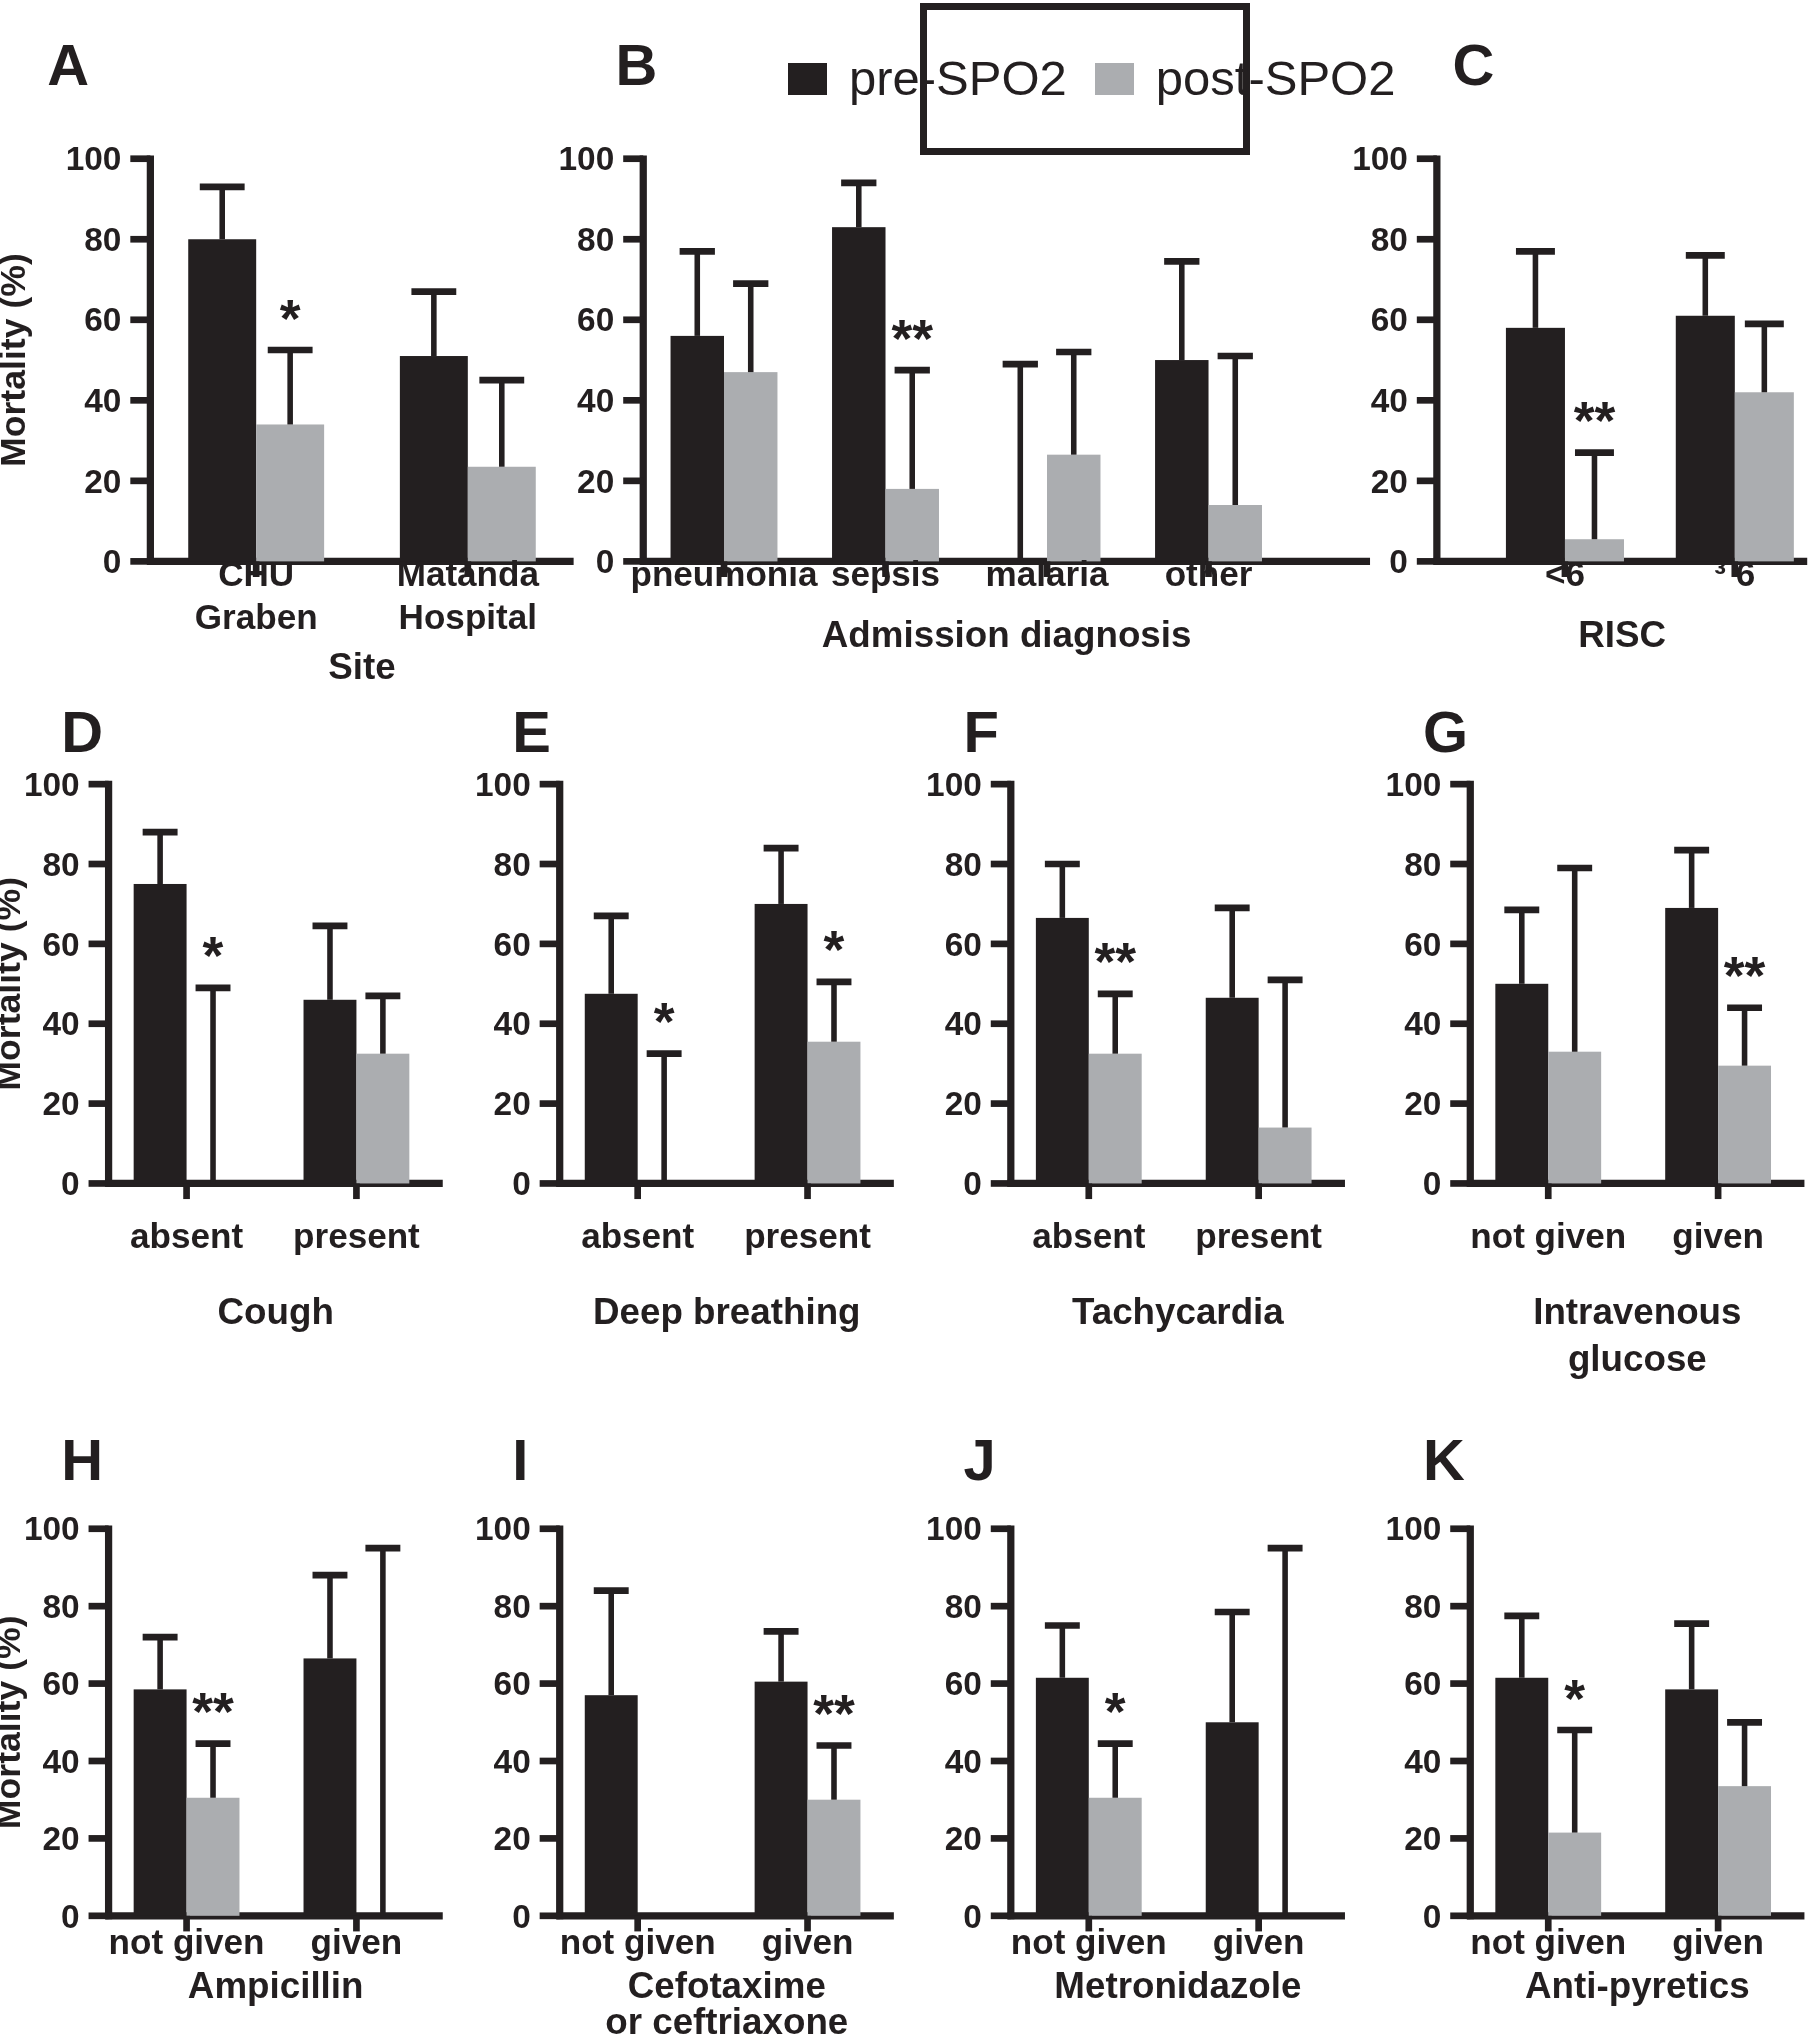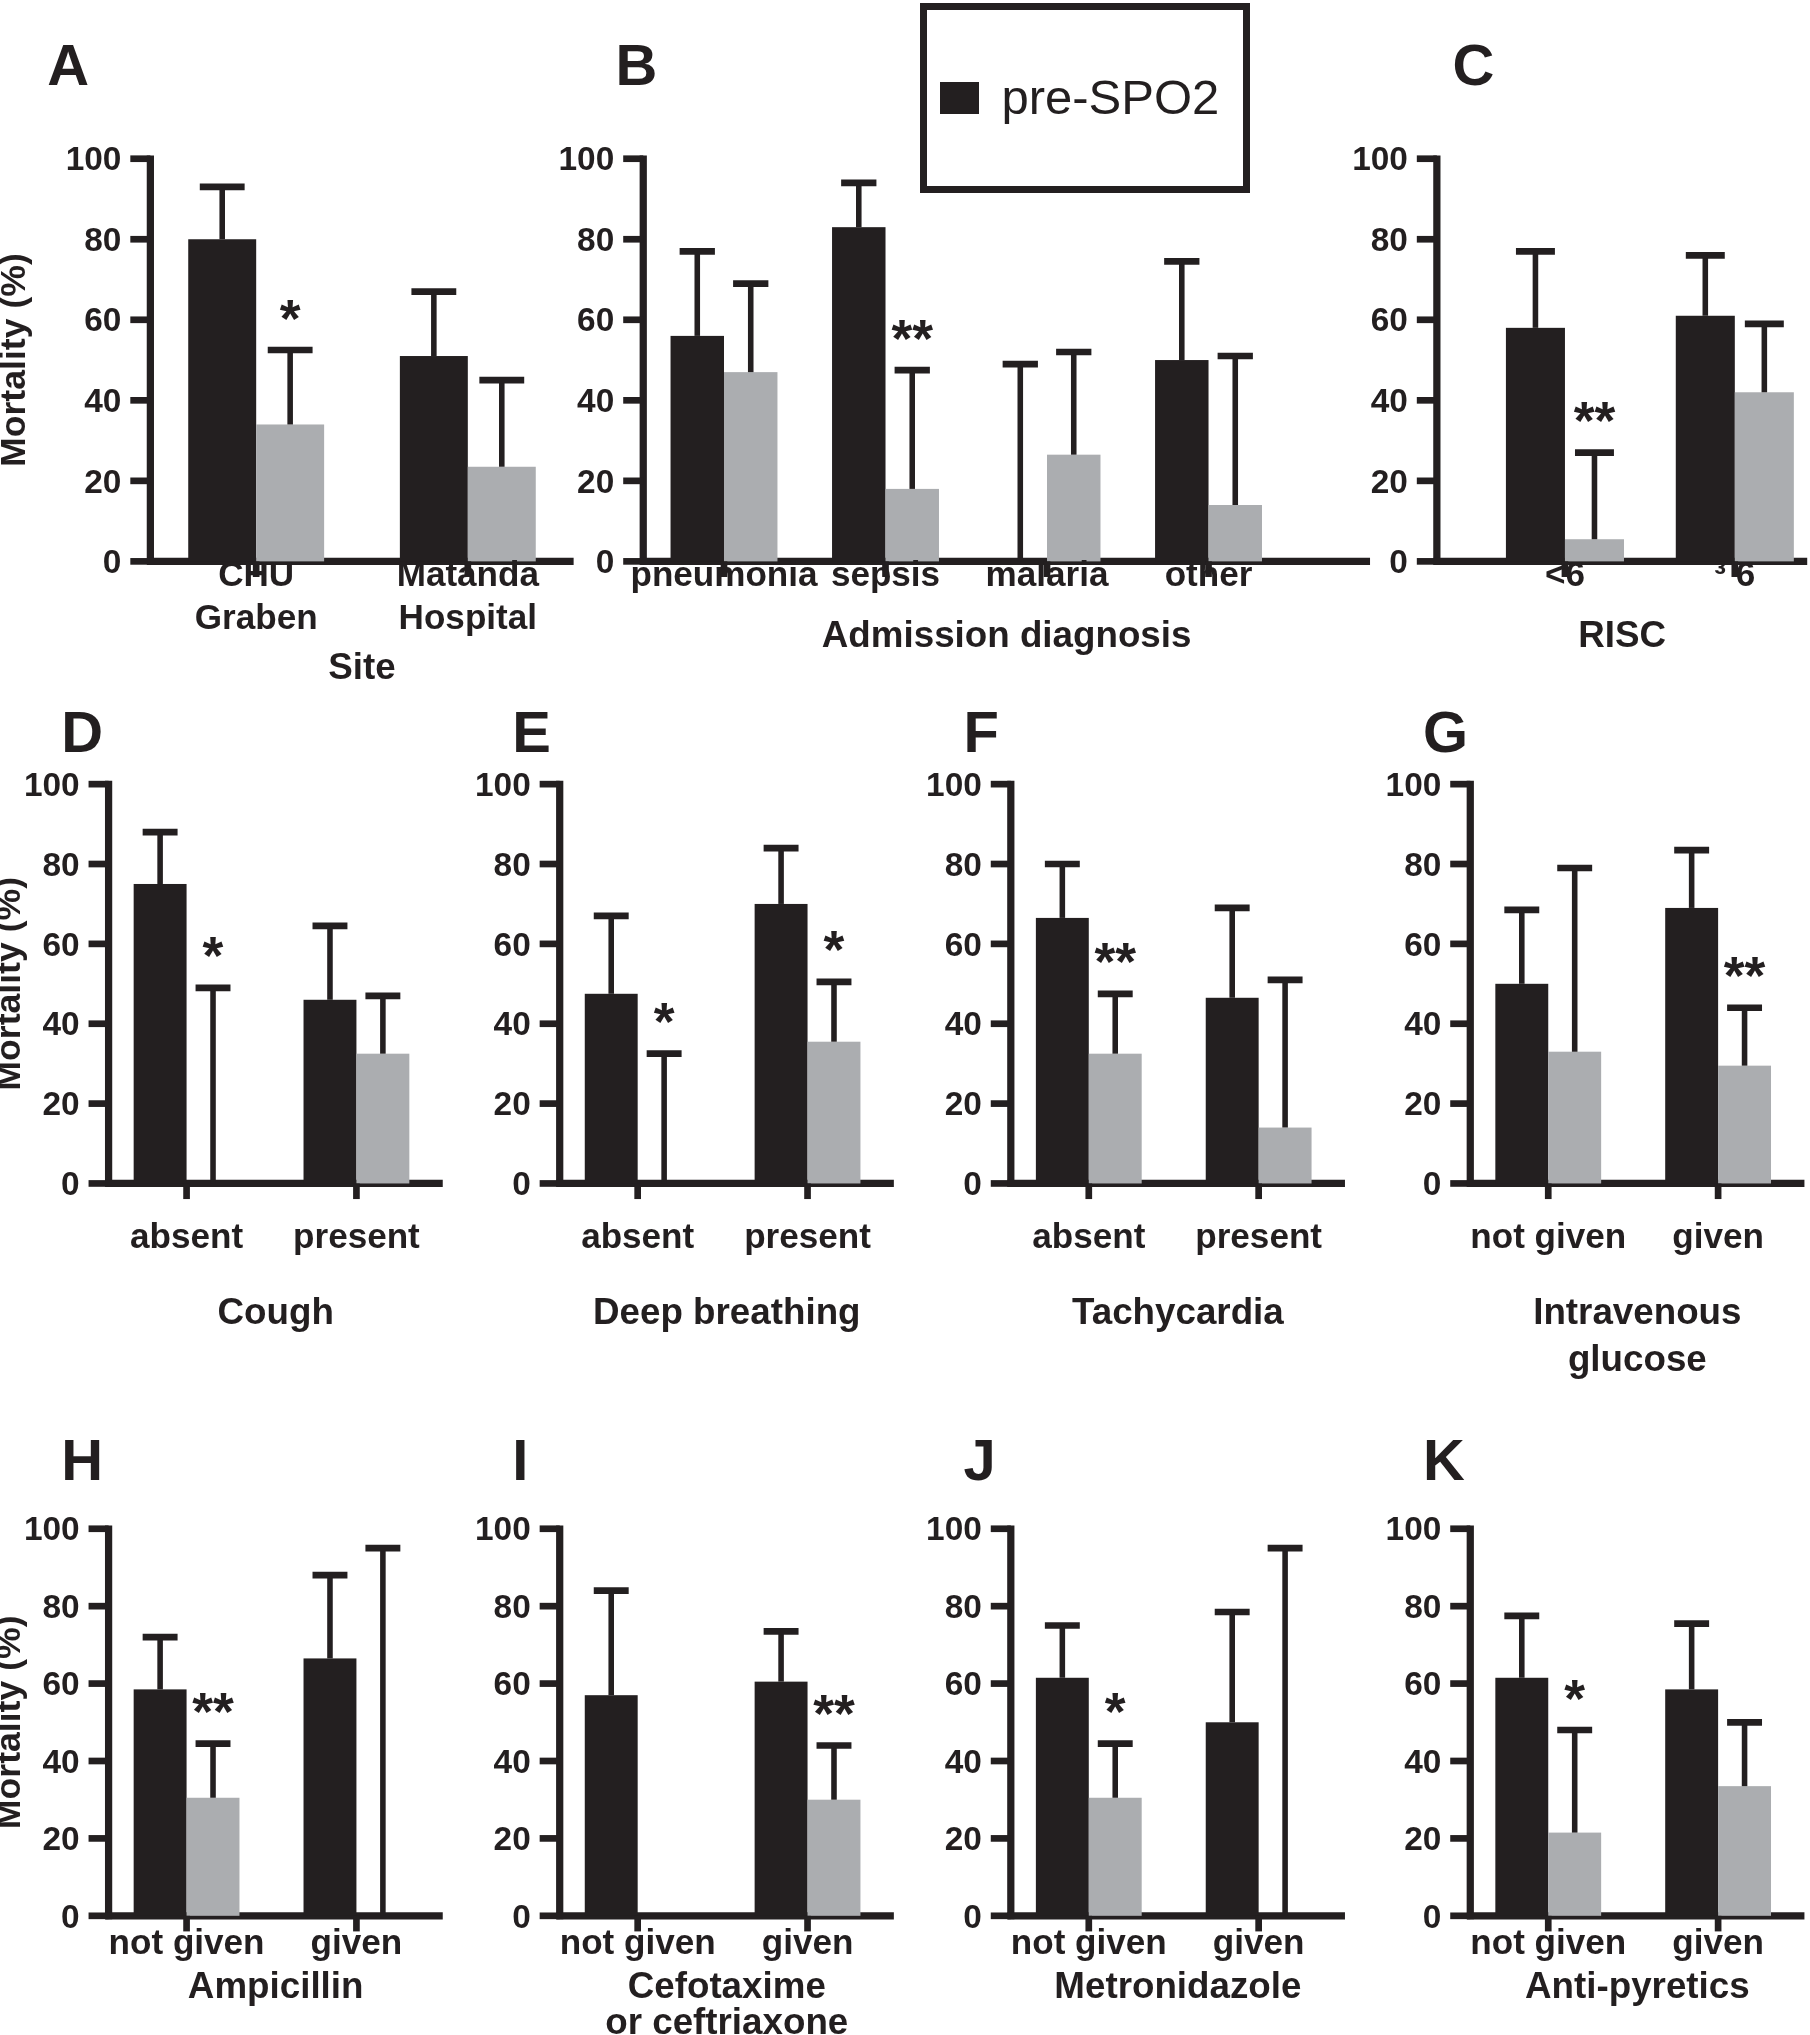--- a/index.html
+++ b/index.html
@@ -8,25 +8,25 @@
     width:1810px;
     height:2035px;
     background:#ffffff;
     font-family:"Liberation Sans", sans-serif;
     overflow:hidden;
   }
   #chart-svg{position:absolute;left:0;top:0;}
   #chart-svg text{font-family:"Liberation Sans", sans-serif;font-weight:bold;fill:#231f20;}
   .legend{
     position:absolute;
-    left:920px;top:2.8px;width:330px;height:190px;
+    left:920px;top:2.8px;width:330px;height:152px;
     box-sizing:border-box;
     border:7.8px solid #231f20;
     background:#ffffff;
-    display:flex;flex-direction:column;justify-content:center;gap:28px;
+    display:flex;flex-direction:row;justify-content:center;gap:28px;
     padding-left:13.4px;
   }
   .legend-row{display:flex;align-items:center;gap:22px;}
   .swatch{width:39px;height:32px;display:inline-block;flex:0 0 auto;}
   .legend-label{font-size:49px;line-height:1;color:#231f20;font-weight:400;white-space:nowrap;}
 </style>
 </head>
 <body>
 
 <div class="canvas">
@@ -411,16 +411,20 @@
       <line x1="3085" y1="3440" x2="3085" y2="3468" stroke="#231f20" stroke-width="12"></line>
       <text x="3085" y="3508" font-size="63" text-anchor="middle">given</text>
       <text x="2940" y="3588" font-size="66" text-anchor="middle">Anti-pyretics</text>
     </svg>
 
   <div class="legend">
     <div class="legend-row">
       <span class="swatch" style="background-color: rgb(35, 31, 32);"></span>
       <span class="legend-label">pre-SPO2</span>
     </div>
+    <div class="legend-row">
+      <span class="swatch" style="background-color: rgb(171, 173, 176);"></span>
+      <span class="legend-label">post-SPO2</span>
+    </div>
   </div>
 
 </div>
 
 
 </body></html>

